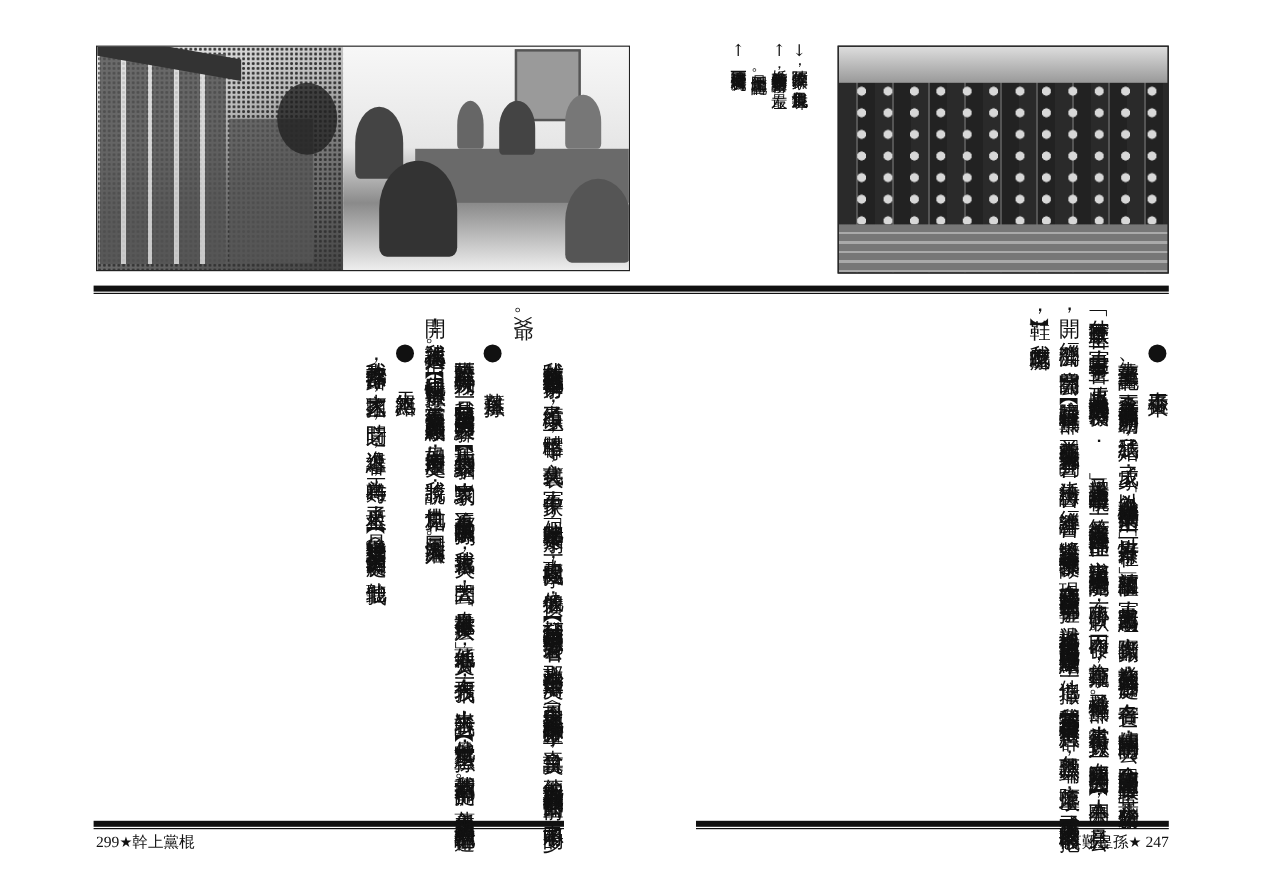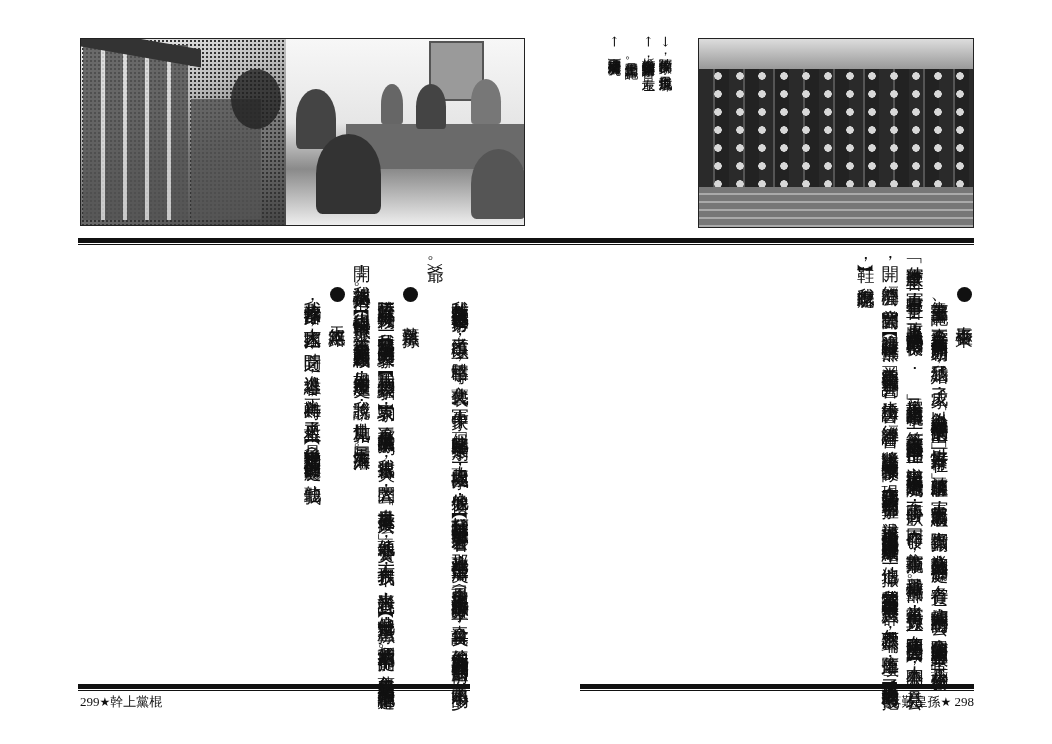--- a/index.html
+++ b/index.html
@@ -117,14 +117,14 @@
     <span class="bullet"></span>
     <span>天無絕路</span>
   </span>
   <p>我去政治部探路，大家搖頭，一時之間，進退維谷，正為難時，來了救星：是【後勤補給處】〈第二處〉的鍾處長，他聽我</p>
 </div>
 
 <div class="footer footer-left">
   <span>299</span><span class="star">★</span><span>幹上黨棍</span>
 </div>
 <div class="footer footer-right">
-  <span>落難皇孫</span><span class="star">★</span> <span>298</span>
+  <span>落難皇孫</span><span class="star">★</span> <span>247</span>
 </div>
 
 </body></html>

